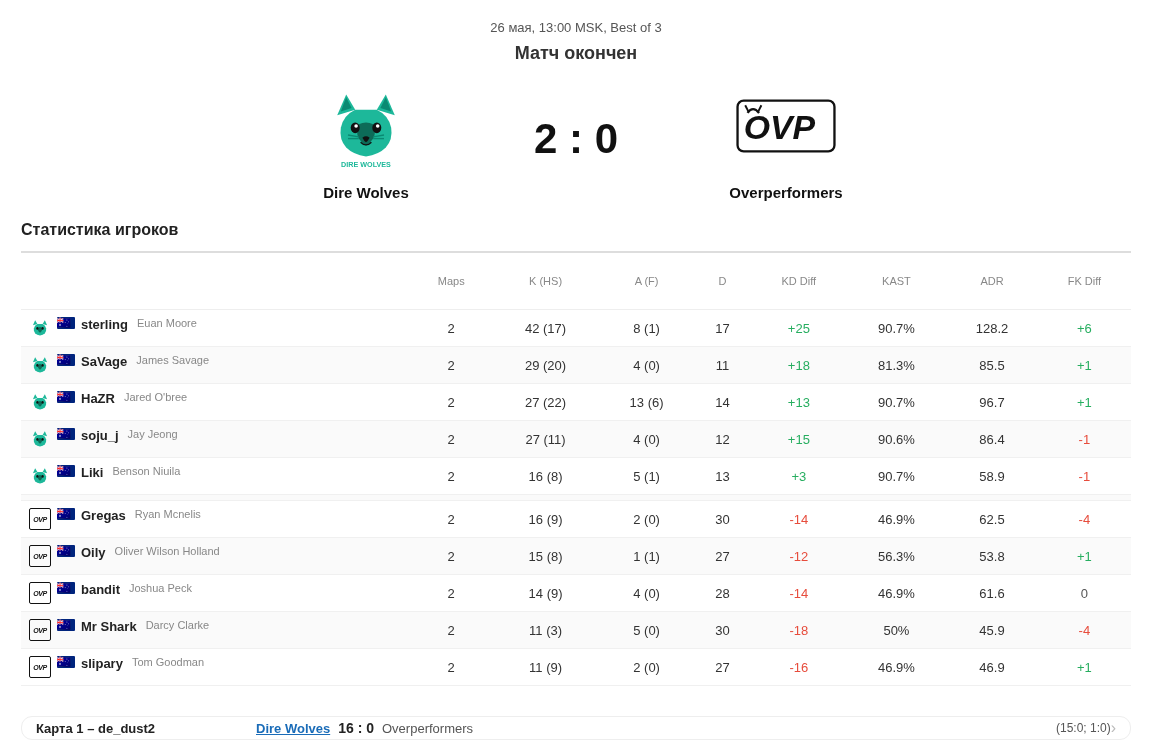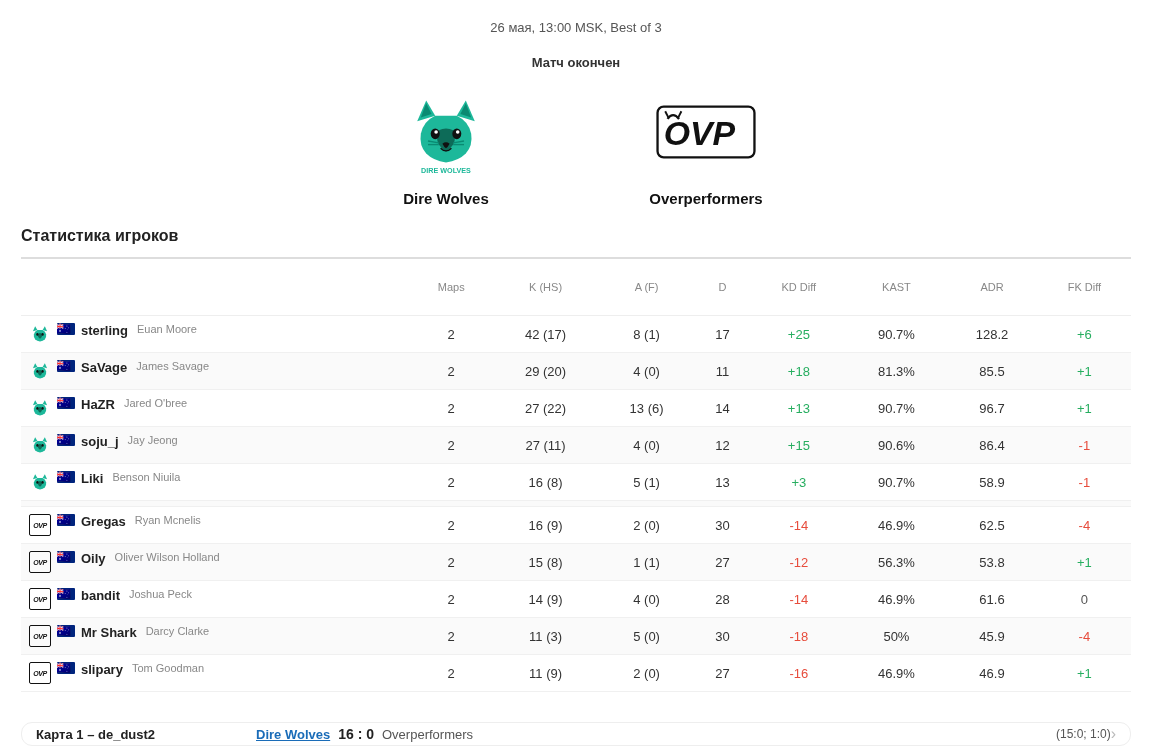--- a/index.html
+++ b/index.html
@@ -15,25 +15,25 @@
       max-width: 1130px;
       margin: 0 auto;
       padding: 20px 10px;
     }
 
     
     .match-meta {
       text-align: center;
       font-size: 13px;
       color: #555;
-      margin-bottom: 20px;
+      margin-bottom: 8px;
     }
     .match-status {
       text-align: center;
-      font-size: 13px;
+      font-size: 18px;
       font-weight: bold;
       margin-bottom: 12px;
       color: #333;
     }
     .match-teams {
       display: flex;
       justify-content: center;
       align-items: center;
       gap: 40px;
       margin-bottom: 20px;
@@ -281,20 +281,21 @@
             <line x1="70" y1="60" x2="58" y2="62" stroke="#0a8a72" stroke-width="1.5"></line>
             <line x1="70" y1="64" x2="58" y2="64" stroke="#0a8a72" stroke-width="1.5"></line>
           </g>
 
           <text x="50" y="96" text-anchor="middle" font-size="8" font-weight="bold" fill="#1db89a" font-family="Arial">DIRE WOLVES</text>
         </svg>
       </div>
       <div class="team-name">Dire Wolves</div>
     </div>
 
+    <div class="score-block">2 : 0</div>
 
     <div class="team-block">
       <div class="team-logo">
 
         <svg viewBox="0 0 130 70" xmlns="http://www.w3.org/2000/svg" width="130" height="70">
           <rect x="2" y="2" width="126" height="66" rx="8" ry="8" fill="white" stroke="#111" stroke-width="3"></rect>
 
           <text x="10" y="52" font-size="44" font-weight="900" font-style="italic" fill="#111" font-family="Arial">OVP</text>
 
           <path d="M15,18 Q22,8 30,18" stroke="#111" stroke-width="3" fill="none"></path>

